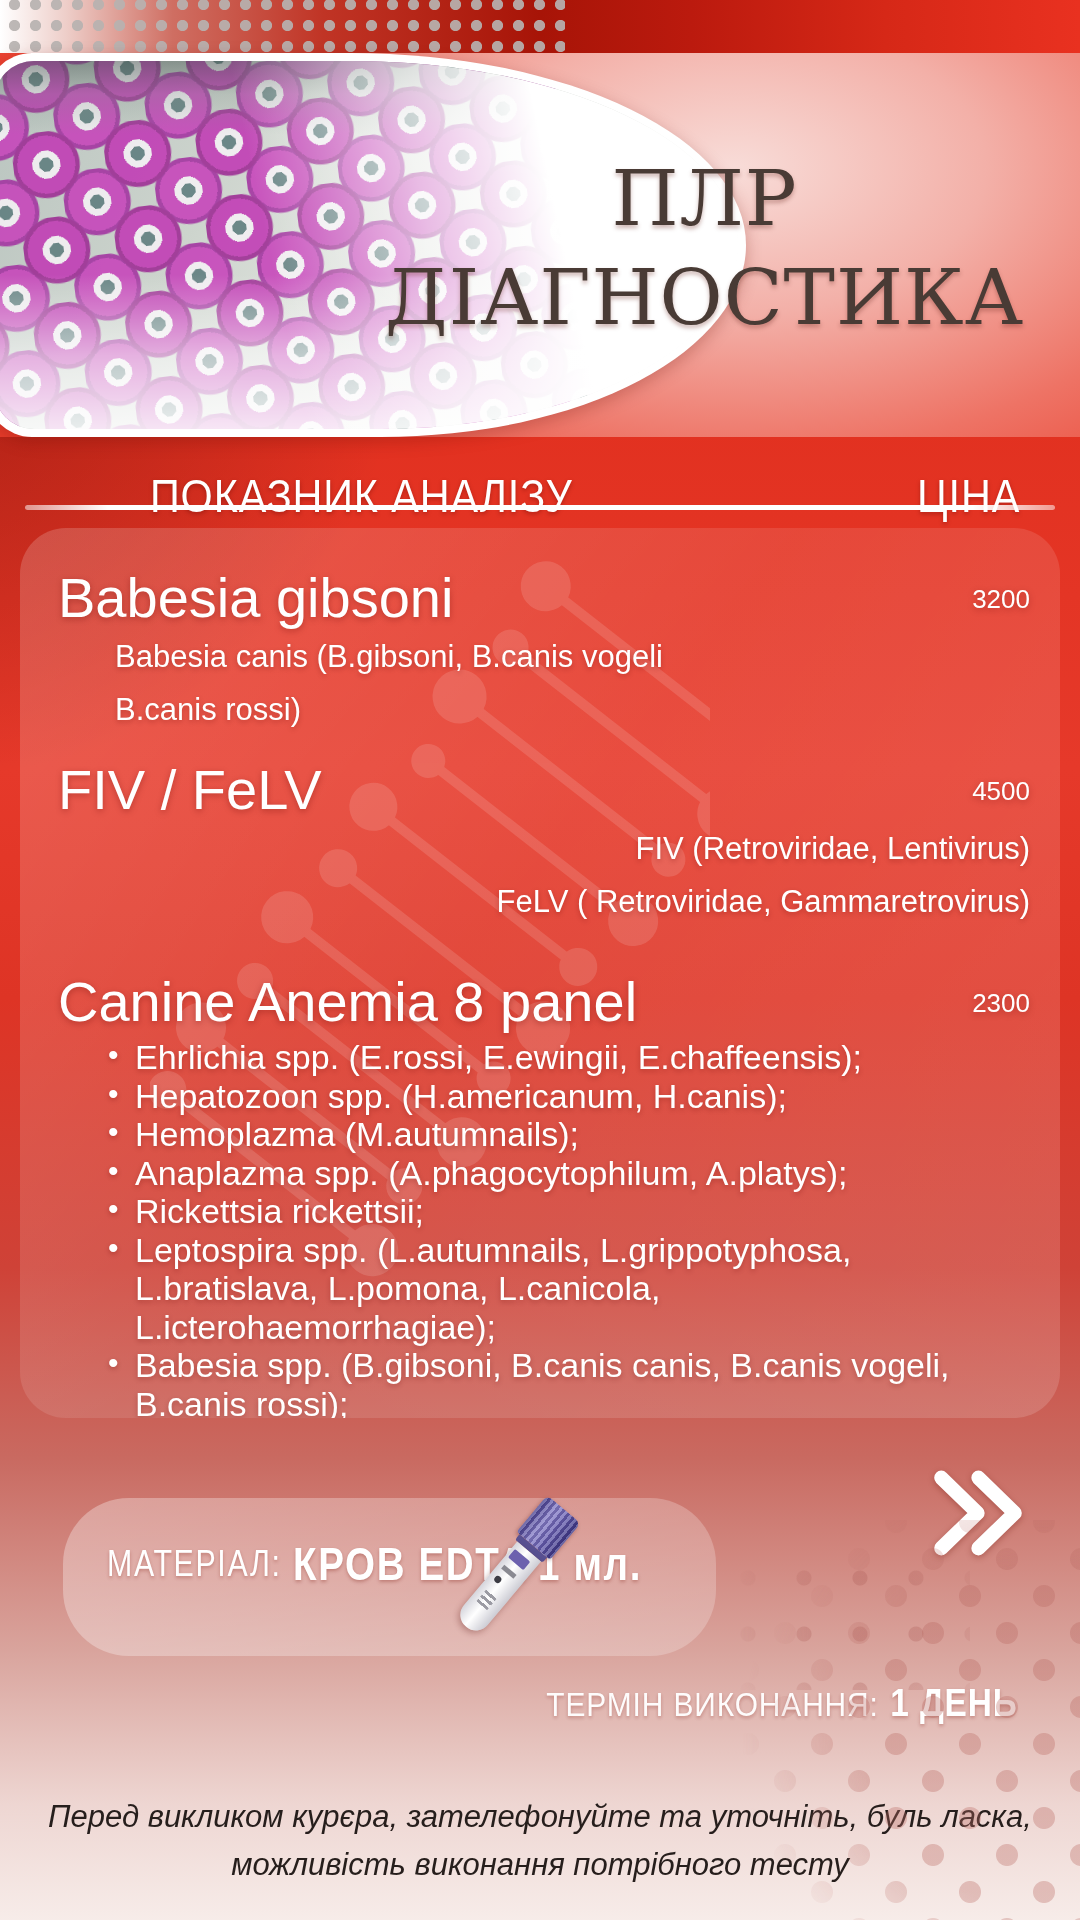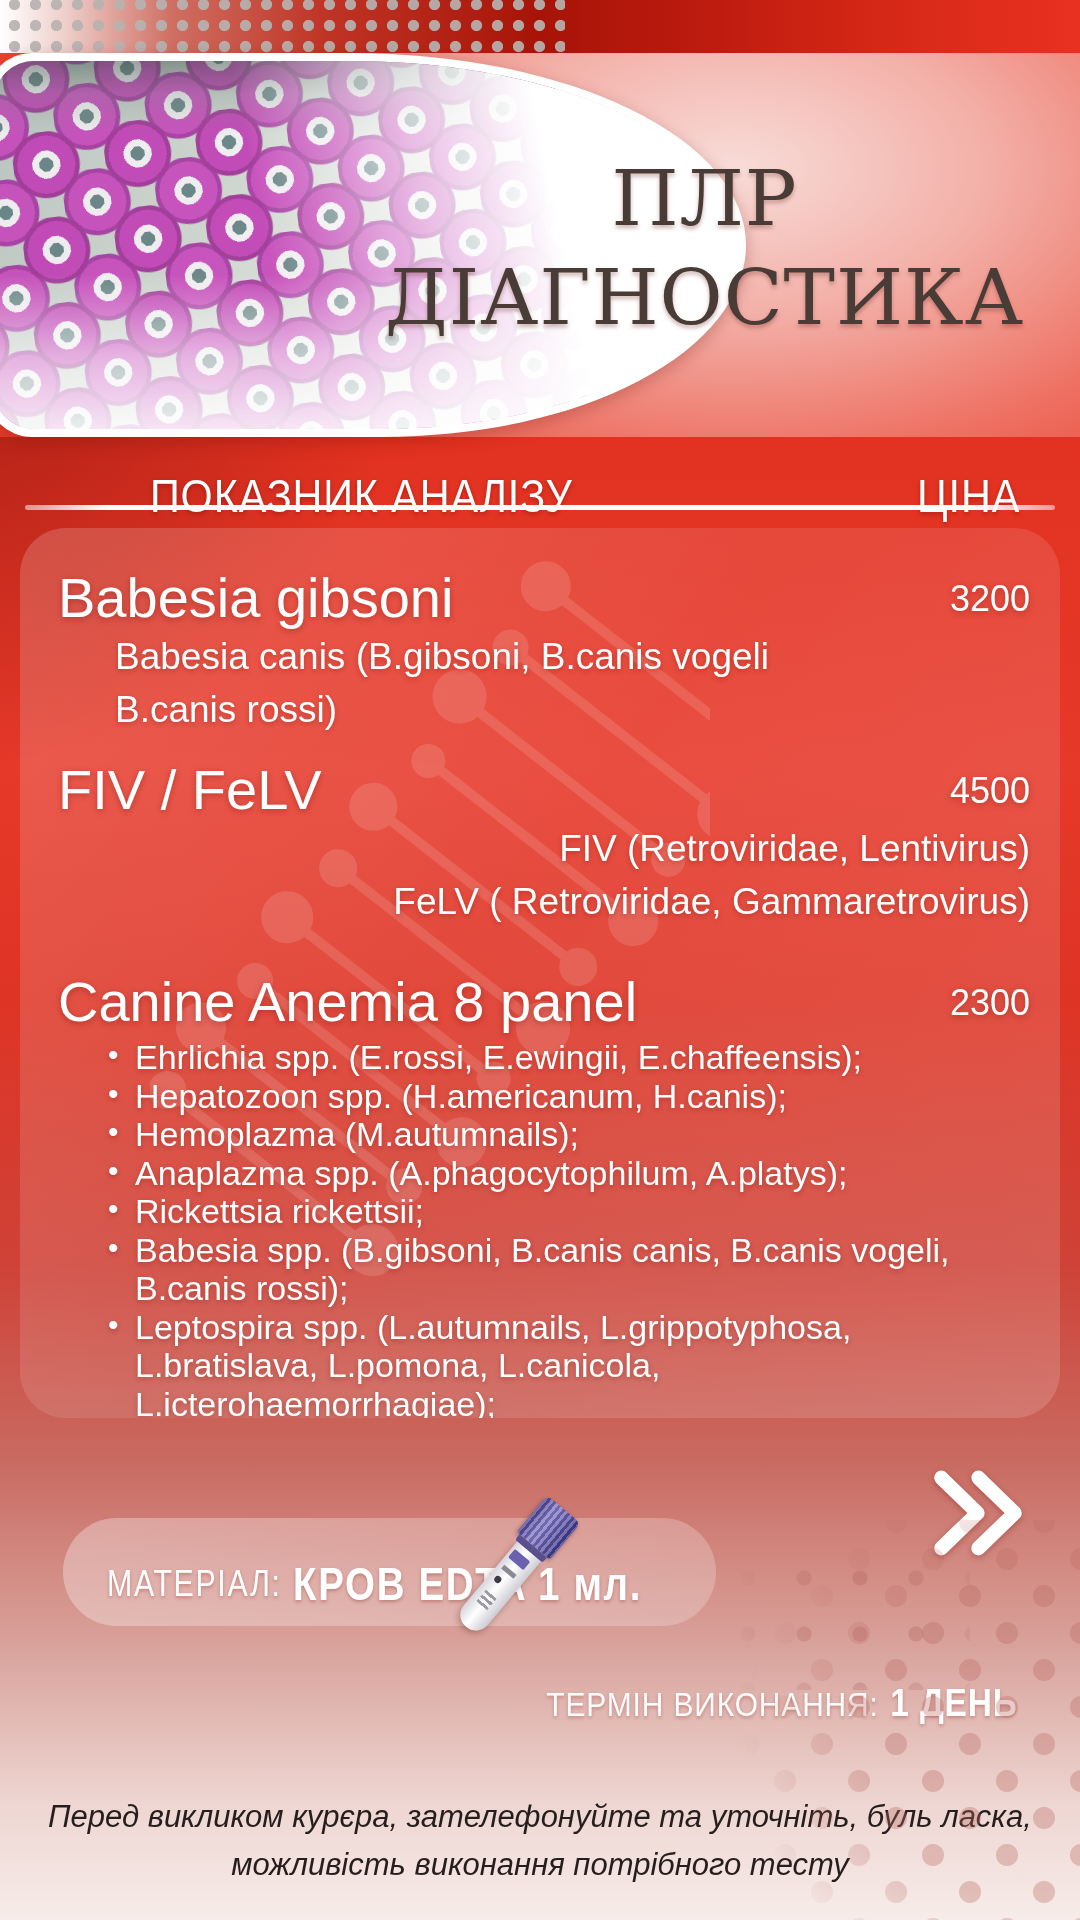--- a/index.html
+++ b/index.html
@@ -50,32 +50,32 @@
   
   .panel{position:absolute;left:20px;top:528px;width:1040px;height:890px;border-radius:46px;
     background:linear-gradient(128deg,rgba(255,255,255,.18) 0%,rgba(255,255,255,.10) 45%,rgba(255,255,255,.15) 100%);
     overflow:hidden;box-sizing:border-box;padding:44px 30px 0 38px;color:#fff;}
   .dna{position:absolute;left:130px;top:30px;opacity:.13;pointer-events:none;}
   .items{position:relative;}
   .item:nth-child(2){margin-top:28px;text-align:right;}
   .item:nth-child(3){margin-top:48px;}
   .item-head{display:flex;justify-content:space-between;align-items:flex-start;}
   .item-name{font-size:56px;line-height:52px;text-shadow:0 2px 6px rgba(100,10,5,.35);}
-  .item-price{font-size:36px;line-height:50px;margin-top:2px;text-shadow:0 2px 6px rgba(100,10,5,.35);}
+  .item-price{font-size:26px;line-height:50px;margin-top:2px;text-shadow:0 2px 6px rgba(100,10,5,.35);}
   .sublines{margin-top:6px;}
   .sublines:empty{display:none;}
-  .subline{padding-left:57px;font-size:37px;line-height:53px;text-shadow:0 2px 5px rgba(100,10,5,.3);}
+  .subline{padding-left:57px;font-size:31px;line-height:53px;text-shadow:0 2px 5px rgba(100,10,5,.3);}
   .bullets{list-style:none;margin:10px 0 0;padding:0 0 0 50px;}
   .bullets:empty{display:none;}
   .bullets li{position:relative;padding-left:27px;font-size:34px;line-height:38.5px;text-shadow:0 2px 5px rgba(100,10,5,.3);}
   .bullets li::before{content:"\2022";position:absolute;left:0;top:-2px;font-size:30px;}
 
   
-  .pill{position:absolute;left:63px;top:1498px;width:653px;height:108px;border-radius:66px;
-    background:linear-gradient(120deg,rgba(255,255,255,.32),rgba(255,255,255,.22));margin-top:20px;}
+  .pill{position:absolute;left:63px;top:1498px;width:653px;height:158px;border-radius:66px;
+    background:linear-gradient(120deg,rgba(255,255,255,.32),rgba(255,255,255,.22));}
   .pill-text{position:absolute;left:44px;top:0;height:131px;display:flex;align-items:center;gap:14px;
     transform:scaleX(.82);transform-origin:left center;white-space:nowrap;color:#fff;}
   .mat-label{font-size:37px;letter-spacing:2px;font-weight:400;text-shadow:0 2px 4px rgba(120,20,10,.3);}
   .mat-value{font-size:47px;font-weight:700;letter-spacing:2px;text-shadow:0 2px 4px rgba(120,20,10,.3);}
 
   
   .tube{position:absolute;left:517px;top:1500px;width:44px;height:156px;transform:rotate(40deg);transform-origin:50% 25%;}
   .tube-cap{width:44px;height:48px;border-radius:7px 7px 4px 4px;
     background:
       repeating-linear-gradient(90deg,rgba(255,255,255,.22) 0 3px,rgba(20,10,60,.20) 3px 6px),
@@ -214,22 +214,22 @@
         <div class="item-name">Canine Anemia 8 panel</div>
         <div class="item-price">2300</div>
       </div>
 
       <ul class="bullets">
             <li>Ehrlichia spp. (E.rossi, E.ewingii, E.chaffeensis);</li>
             <li>Hepatozoon spp. (H.americanum, H.canis);</li>
             <li>Hemoplazma (M.autumnails);</li>
             <li>Anaplazma spp. (A.phagocytophilum, A.platys);</li>
             <li>Rickettsia rickettsii;</li>
+            <li>Leptospira spp. (L.autumnails, L.grippotyphosa, L.bratislava, L.pomona, L.canicola, L.icterohaemorrhagiae);</li>
             <li>Babesia spp. (B.gibsoni, B.canis canis, B.canis vogeli, B.canis rossi);</li>
-            <li>Leptospira spp. (L.autumnails, L.grippotyphosa, L.bratislava, L.pomona, L.canicola, L.icterohaemorrhagiae);</li>
             <li>Borrelia spp. (B.burgdorferi, B.afzelii, B.garinii)</li>
           </ul>
     </div>
   </div>
   </div>
 
   <div class="pill">
     <div class="pill-text">
       <span class="mat-label">МАТЕРІАЛ:</span>
       <span class="mat-value">КРОВ EDTA 1 мл.</span>

